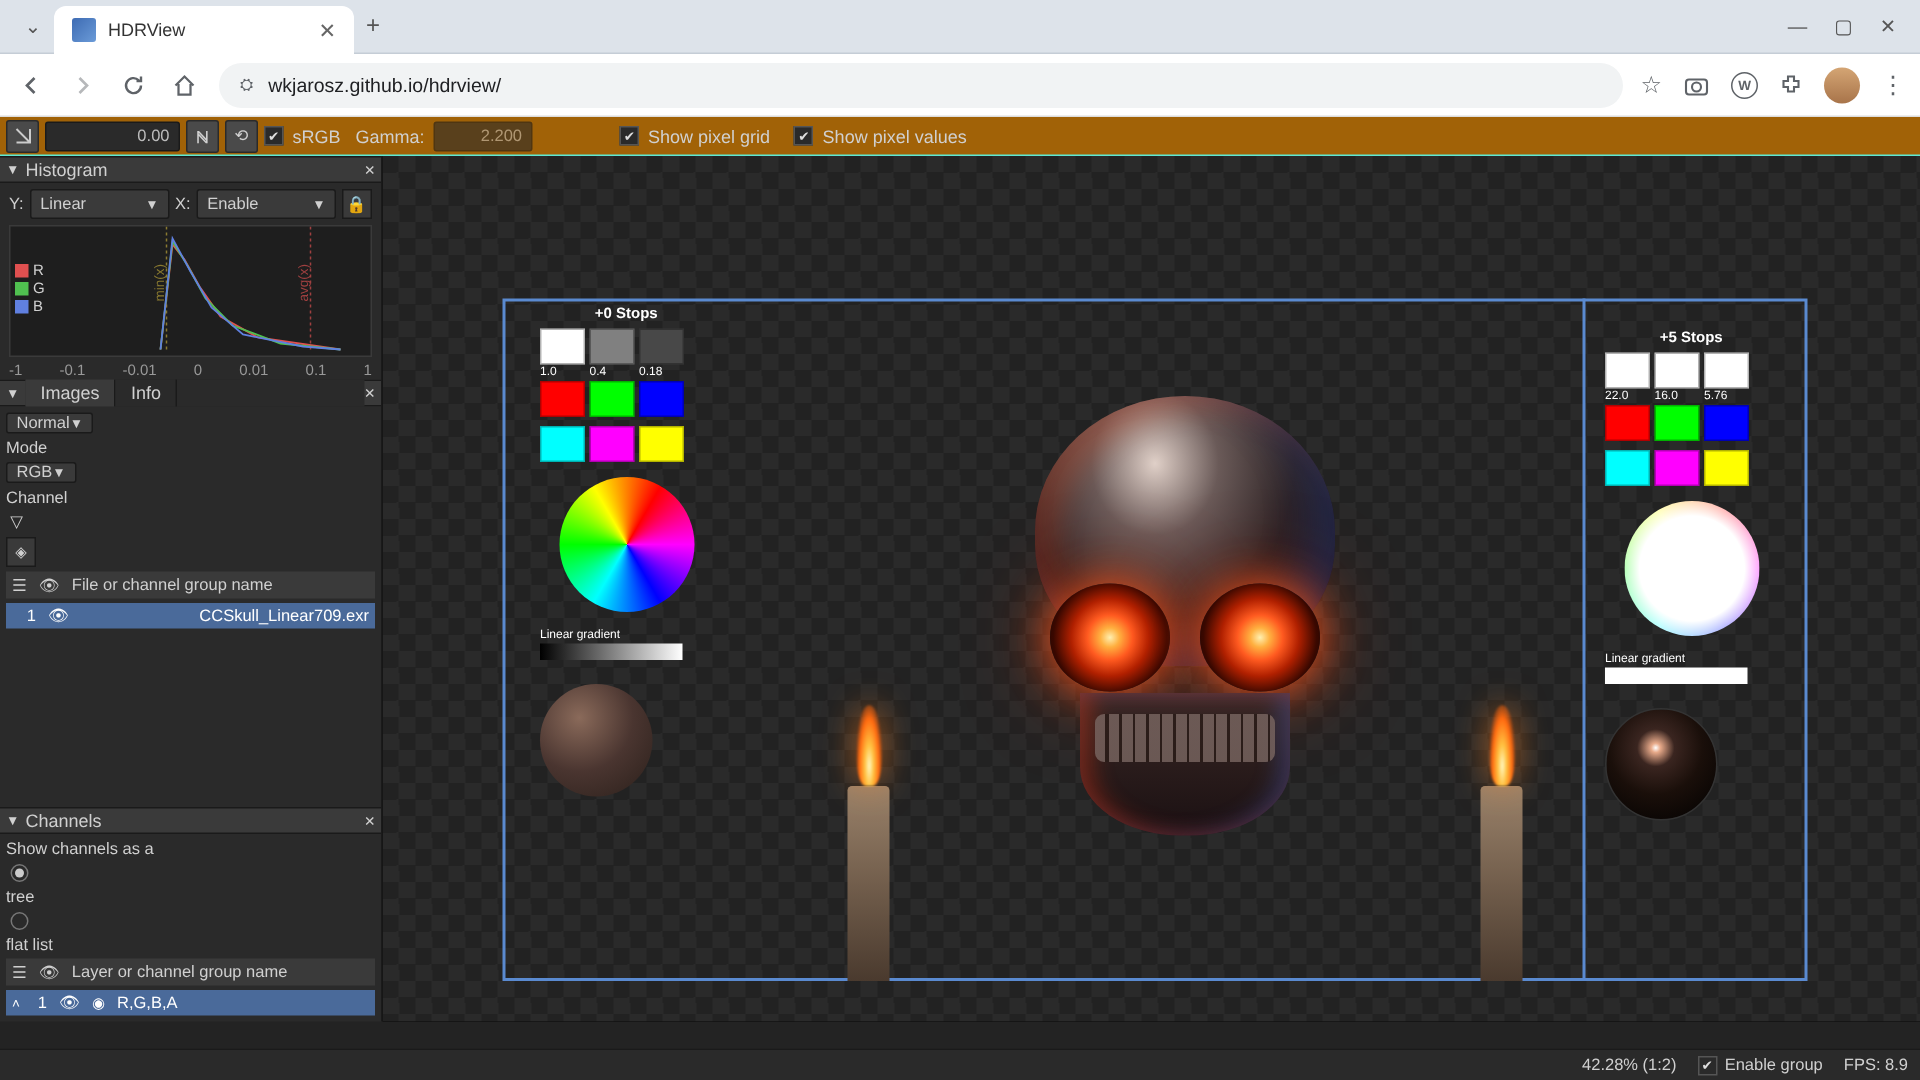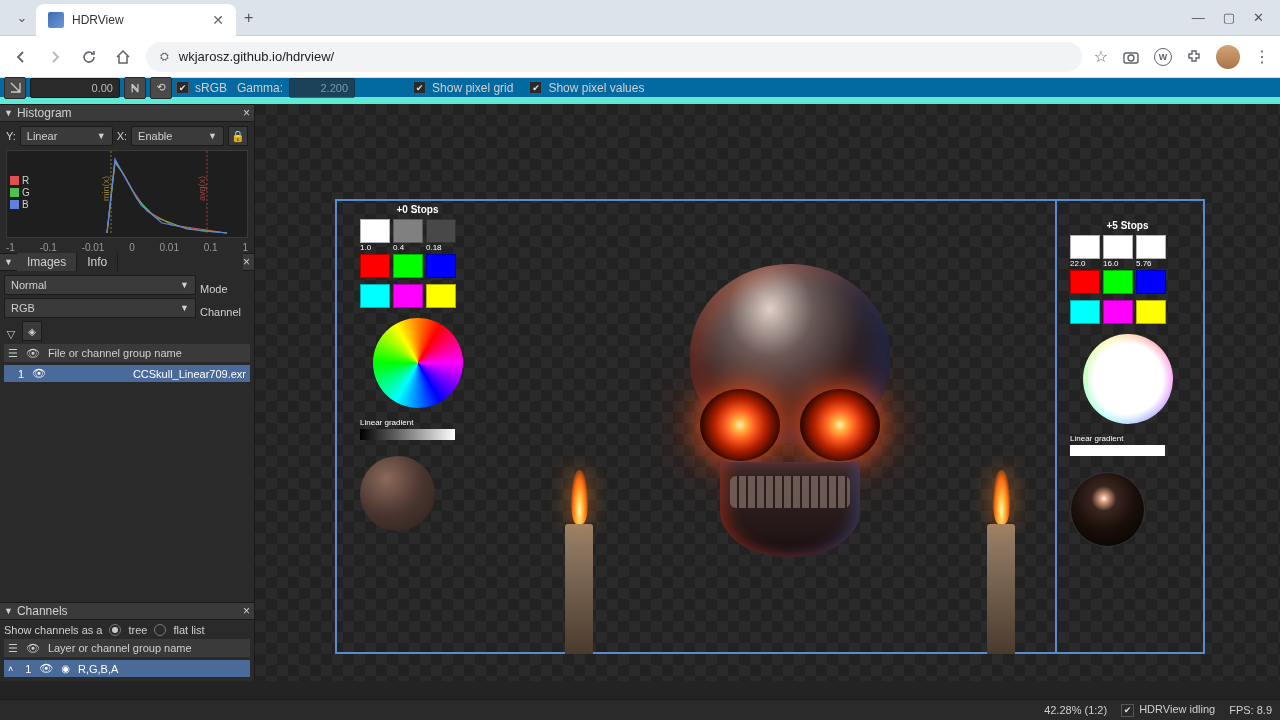--- a/index.html
+++ b/index.html
@@ -24,21 +24,21 @@
 .chrome-icons > * { cursor: pointer; color: #5f6368; }
 .circle-icon { width: 18px; height: 18px; border-radius: 50%; border: 1.5px solid #5f6368; display: flex; align-items: center; justify-content: center; font-size: 9px; font-weight: bold; }
 .avatar { width: 24px; height: 24px; border-radius: 50%; background: linear-gradient(#d4a574,#a8744a); }
 
 
 .app { position: relative; height: 642px; background: #232323; color: #d0d0d0; font-size: 11px; }
 .menubar { height: 18px; background: #2e2e2e; display: flex; align-items: center; padding: 0 4px; border-bottom: 1px solid #1a1a1a; }
 .menu-item { padding: 0 10px; cursor: pointer; font-size: 12px; }
 .info-circle { margin-left: auto; width: 14px; height: 14px; border-radius: 50%; background: #555; display: flex; align-items: center; justify-content: center; font-size: 10px; font-style: italic; cursor: pointer; margin-right: 4px; }
 
-.toolbar { height: 26px; background: #0369a1; display: flex; align-items: center; padding: 0 4px; gap: 4px; border-bottom: 7px solid #5eead4; }
+.toolbar { height: 26px; background: #a16207; display: flex; align-items: center; padding: 0 4px; gap: 4px; border-bottom: 1px solid #5eead4; }
 .icon-btn { width: 22px; height: 22px; background: #4a4a4a; border: 1px solid #2a2a2a; display: flex; align-items: center; justify-content: center; cursor: pointer; font-size: 11px; border-radius: 2px; }
 .num-input { width: 90px; height: 20px; background: #2a2a2a; border: 1px solid #1a1a1a; color: #bbb; text-align: right; padding: 0 6px; font-size: 11px; border-radius: 2px; }
 .num-input.small { width: 66px; }
 .chk { width: 13px; height: 13px; background: #2a2a2a; border: 1px solid #555; display: inline-flex; align-items: center; justify-content: center; margin-right: 2px; font-size: 9px; }
 .chk.on::after { content: '✔'; color: #ddd; }
 .tb-label { font-size: 12px; margin-right: 2px; }
 
 .main { display: flex; height: 577px; }
 .sidebar { width: 255px; background: #2a2a2a; display: flex; flex-direction: column; border-right: 1px solid #1a1a1a; }
 .panel-header { height: 18px; background: #3a3a3a; display: flex; align-items: center; padding: 0 4px; font-size: 12px; border-top: 1px solid #1a1a1a; border-bottom: 1px solid #1a1a1a; }
@@ -55,21 +55,21 @@
 .histo-legend div { display: flex; align-items: center; gap: 3px; margin-bottom: 1px; }
 .histo-legend .sw { width: 9px; height: 9px; }
 .histo-curves { position: absolute; inset: 0; }
 .hist-ticks { display: flex; justify-content: space-between; padding: 0 6px; font-size: 10px; color: #999; }
 
 
 .tabs-row { display: flex; height: 18px; background: #2a2a2a; }
 .tab-btn { padding: 0 10px; display: flex; align-items: center; font-size: 12px; border-right: 1px solid #1a1a1a; cursor: pointer; }
 .tab-btn.active { background: #3a3a3a; }
 .panel-body { padding: 4px; display: flex; flex-direction: column; gap: 3px; }
-.row { display: flex; align-items: flex-end; gap: 4px; }
+.row { display: flex; align-items: flex-start; gap: 4px; flex-direction: column; }
 .filter-input { flex: 1; height: 20px; background: #2a2a2a; border: 1px solid #1a1a1a; padding: 0 6px; font-size: 10px; color: #888; border-radius: 2px; }
 .list-header { height: 18px; background: #3a3a3a; display: flex; align-items: center; padding: 0 4px; gap: 8px; font-size: 11px; }
 .list-item { height: 17px; background: #4a6a9a; display: flex; align-items: center; padding: 0 4px; gap: 8px; font-size: 11px; color: #fff; }
 .eye { width: 14px; text-align: center; }
 
 
 .channels-panel { margin-top: auto; }
 .radio { width: 12px; height: 12px; border-radius: 50%; border: 1px solid #777; background: #2a2a2a; display: inline-block; margin: 0 3px; position: relative; }
 .radio.on::after { content:''; position:absolute; inset:2px; border-radius:50%; background:#ccc; }
 
@@ -413,16 +413,16 @@
         <div class="color-wheel wheel-right"></div>
         <div class="grad-label">Linear gradient</div>
         <div class="grad-bar right"></div>
         <div class="sphere sphere-r"></div>
       </div>
     </div>
   </div>
 
   <div class="statusbar">
     <span>42.28% (1:2)</span>
-    <span><span class="chk on"></span> <span>HDRView idling</span></span>
+    <span><span class="chk on"></span> <span>Enable group</span></span>
     <span>FPS: 8.9</span>
   </div>
 </div>
 
 </body></html>

